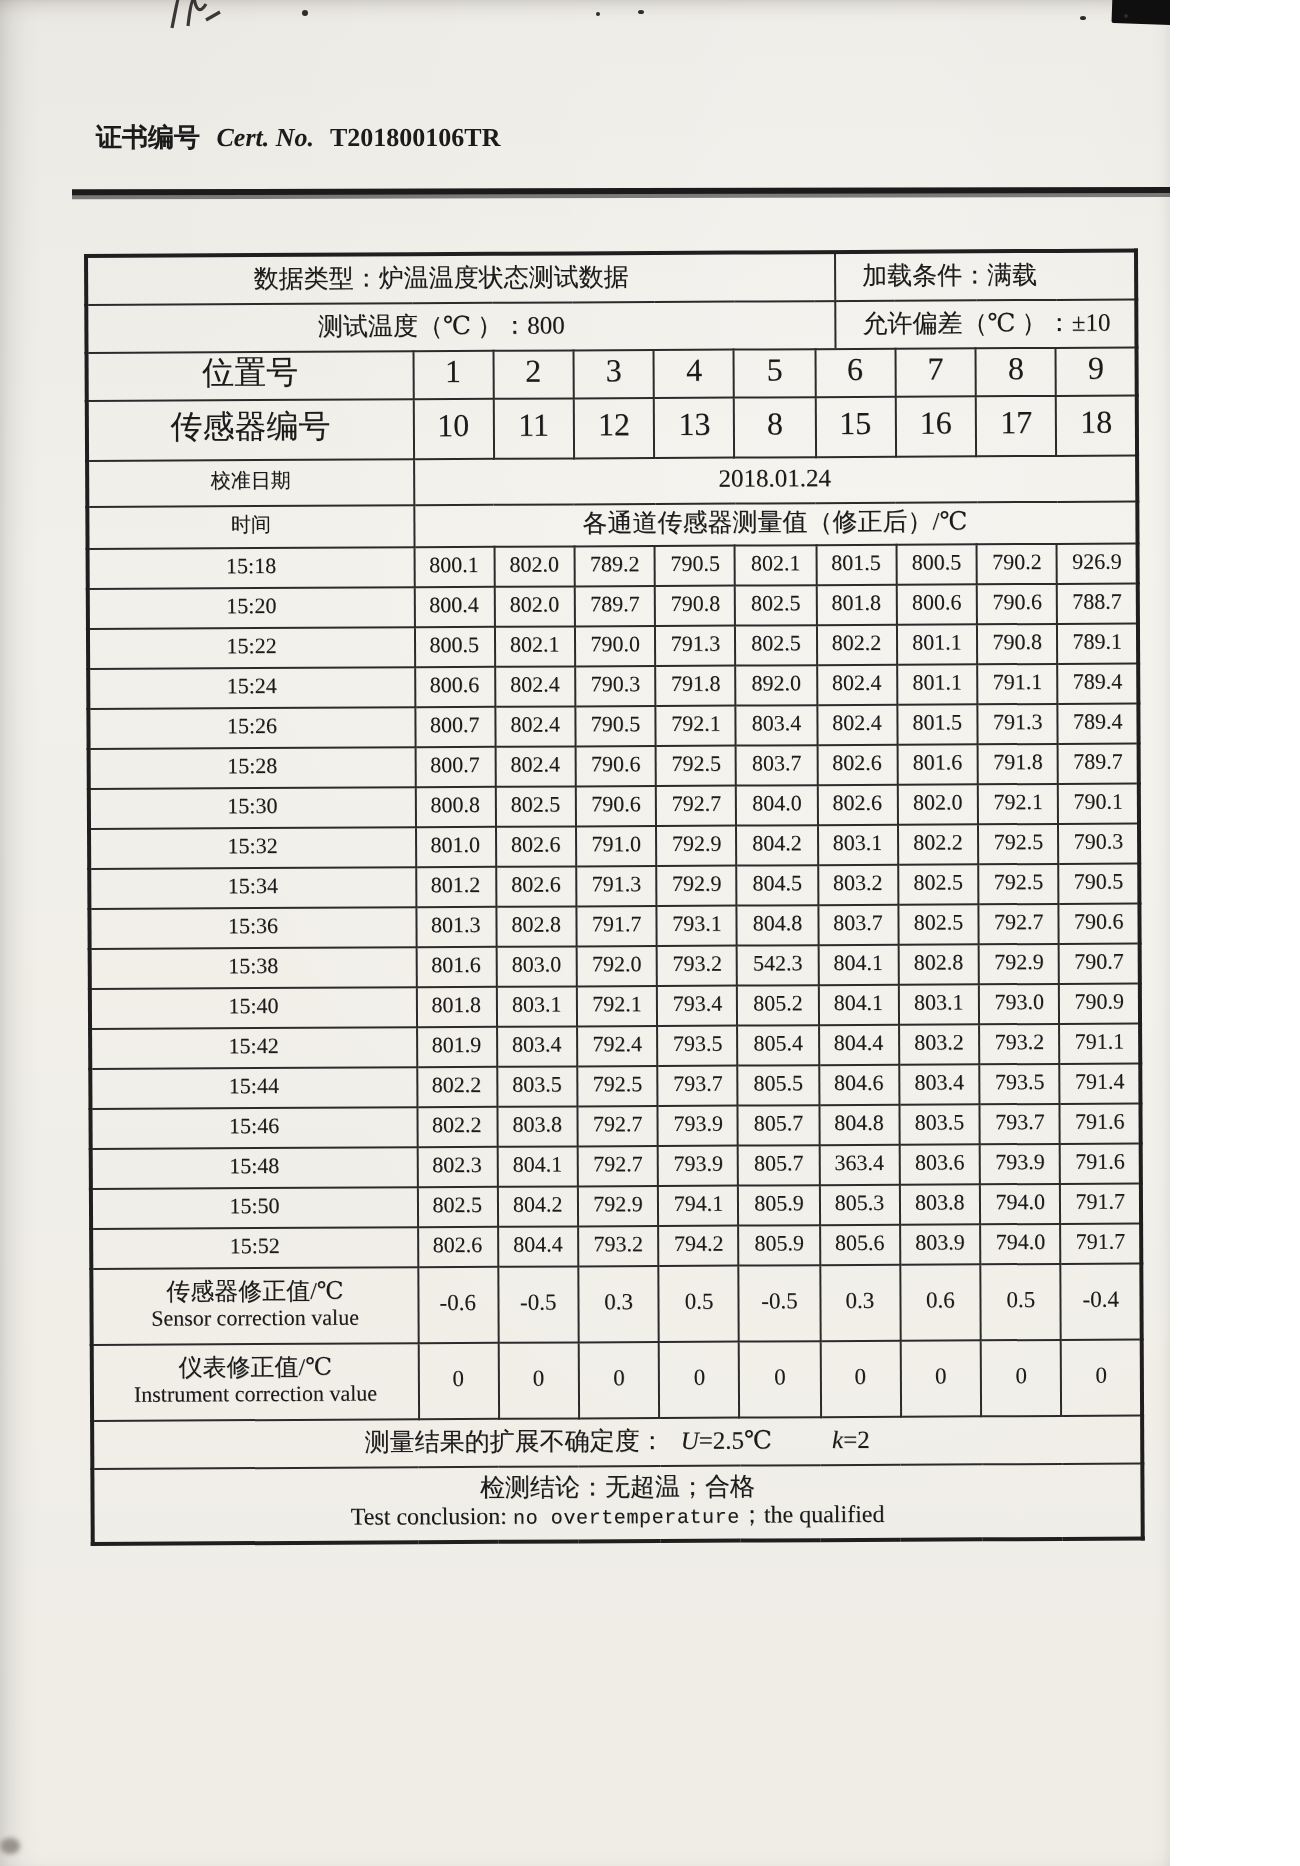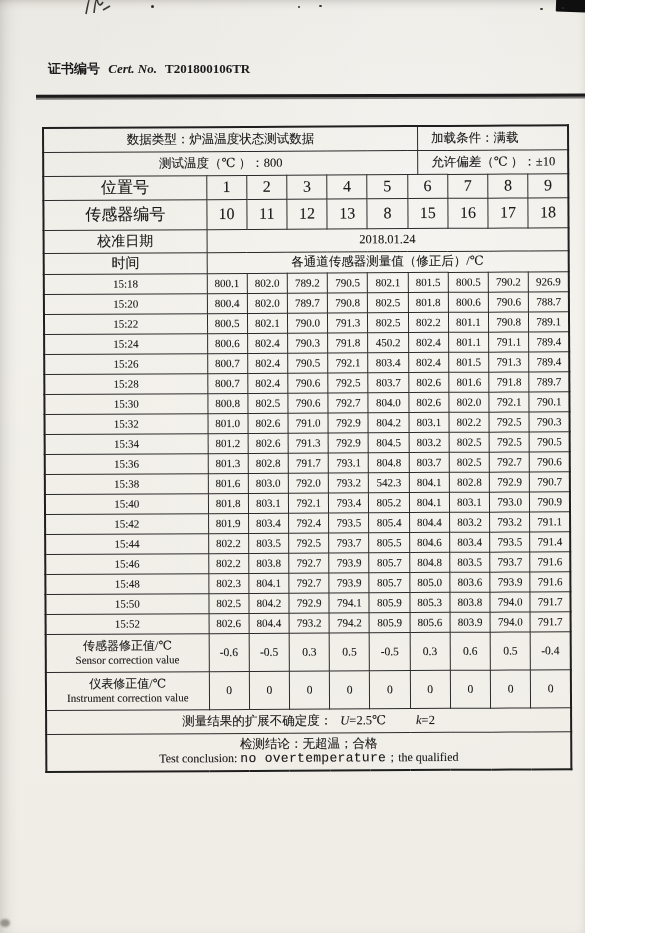--- a/index.html
+++ b/index.html
@@ -37,34 +37,34 @@
      text-shadow:0.2px 0.2px 0 rgba(0,0,0,.30);}
   tr.r-h23 > td{height:23px;}
   tr.r-h29 > td{height:29px;margin-left:20px;}
   tr.r-h22 > td{height:22px;}
   tr.r-h20 > td{height:20px;}
   .p0{padding:0;}
   .split{display:flex;width:100%;height:23px;align-items:center;font-size:12.5px;}
   .sl{width:67.5%;text-align:center;}
   .sr{flex:1;border-left:1px solid #2b2b2b;text-align:left;padding-left:13px;
       height:100%;display:flex;align-items:center;margin-left:20px;}
-  .lab{font-size:14px;}
+  .lab{font-size:10px;}
   tr.pos td{font-size:16px;}
   .val12{font-size:12.5px;}
   tbody[data-rows] td{height:19px;}
   tbody[data-rows] td.time{font-size:11px;border-radius:10px;}
   tr.r-corr > td{height:37px;font-size:11.5px;}
   .lab2 .cn2{font-size:12px;line-height:1.25;}
   .lab2 .en2{font-size:11px;line-height:1.2;}
   tr.r-unc > td{height:23px;font-size:12.5px;}
   .sp{display:inline-block;width:30px;}
   .sp2{display:inline-block;width:8px;}
   tr.r-concl > td{height:36px;font-size:12.5px;}
   tr.r-concl .en-line{font-size:12px;margin-top:1px;}
-  .mono{font-family:"Liberation Mono","DejaVu Sans Mono",monospace;font-size:13px;letter-spacing:.3px;}
+  .mono{font-family:"Liberation Mono","DejaVu Sans Mono",monospace;font-size:10px;letter-spacing:.3px;}
 </style>
 </head>
 <body>
 
 <div class="page">
 
   <div class="a-corner"></div>
   <svg class="a-pen" viewBox="0 0 32 19">
     <path d="M4 17 C6 7 7 1 8 1 M12 16 C13 7 14 2 15 2 C16 8 18 10 21 5 M21 13 L28 9" stroke="#1a1a1a" stroke-width="1.6" fill="none" opacity="0.85"></path>
   </svg>
@@ -184,21 +184,21 @@
             <td>801.1</td>
             <td>790.8</td>
             <td>789.1</td>
           </tr>
           <tr>
             <td class="time">15:24</td>
             <td>800.6</td>
             <td>802.4</td>
             <td>790.3</td>
             <td>791.8</td>
-            <td>450.2</td>
+            <td>892.0</td>
             <td>802.4</td>
             <td>801.1</td>
             <td>791.1</td>
             <td>789.4</td>
           </tr>
           <tr>
             <td class="time">15:26</td>
             <td>800.7</td>
             <td>802.4</td>
             <td>790.5</td>
@@ -329,21 +329,21 @@
             <td>793.7</td>
             <td>791.6</td>
           </tr>
           <tr>
             <td class="time">15:48</td>
             <td>802.3</td>
             <td>804.1</td>
             <td>792.7</td>
             <td>793.9</td>
             <td>805.7</td>
-            <td>805.0</td>
+            <td>363.4</td>
             <td>803.6</td>
             <td>793.9</td>
             <td>791.6</td>
           </tr>
           <tr>
             <td class="time">15:50</td>
             <td>802.5</td>
             <td>804.2</td>
             <td>792.9</td>
             <td>794.1</td>

